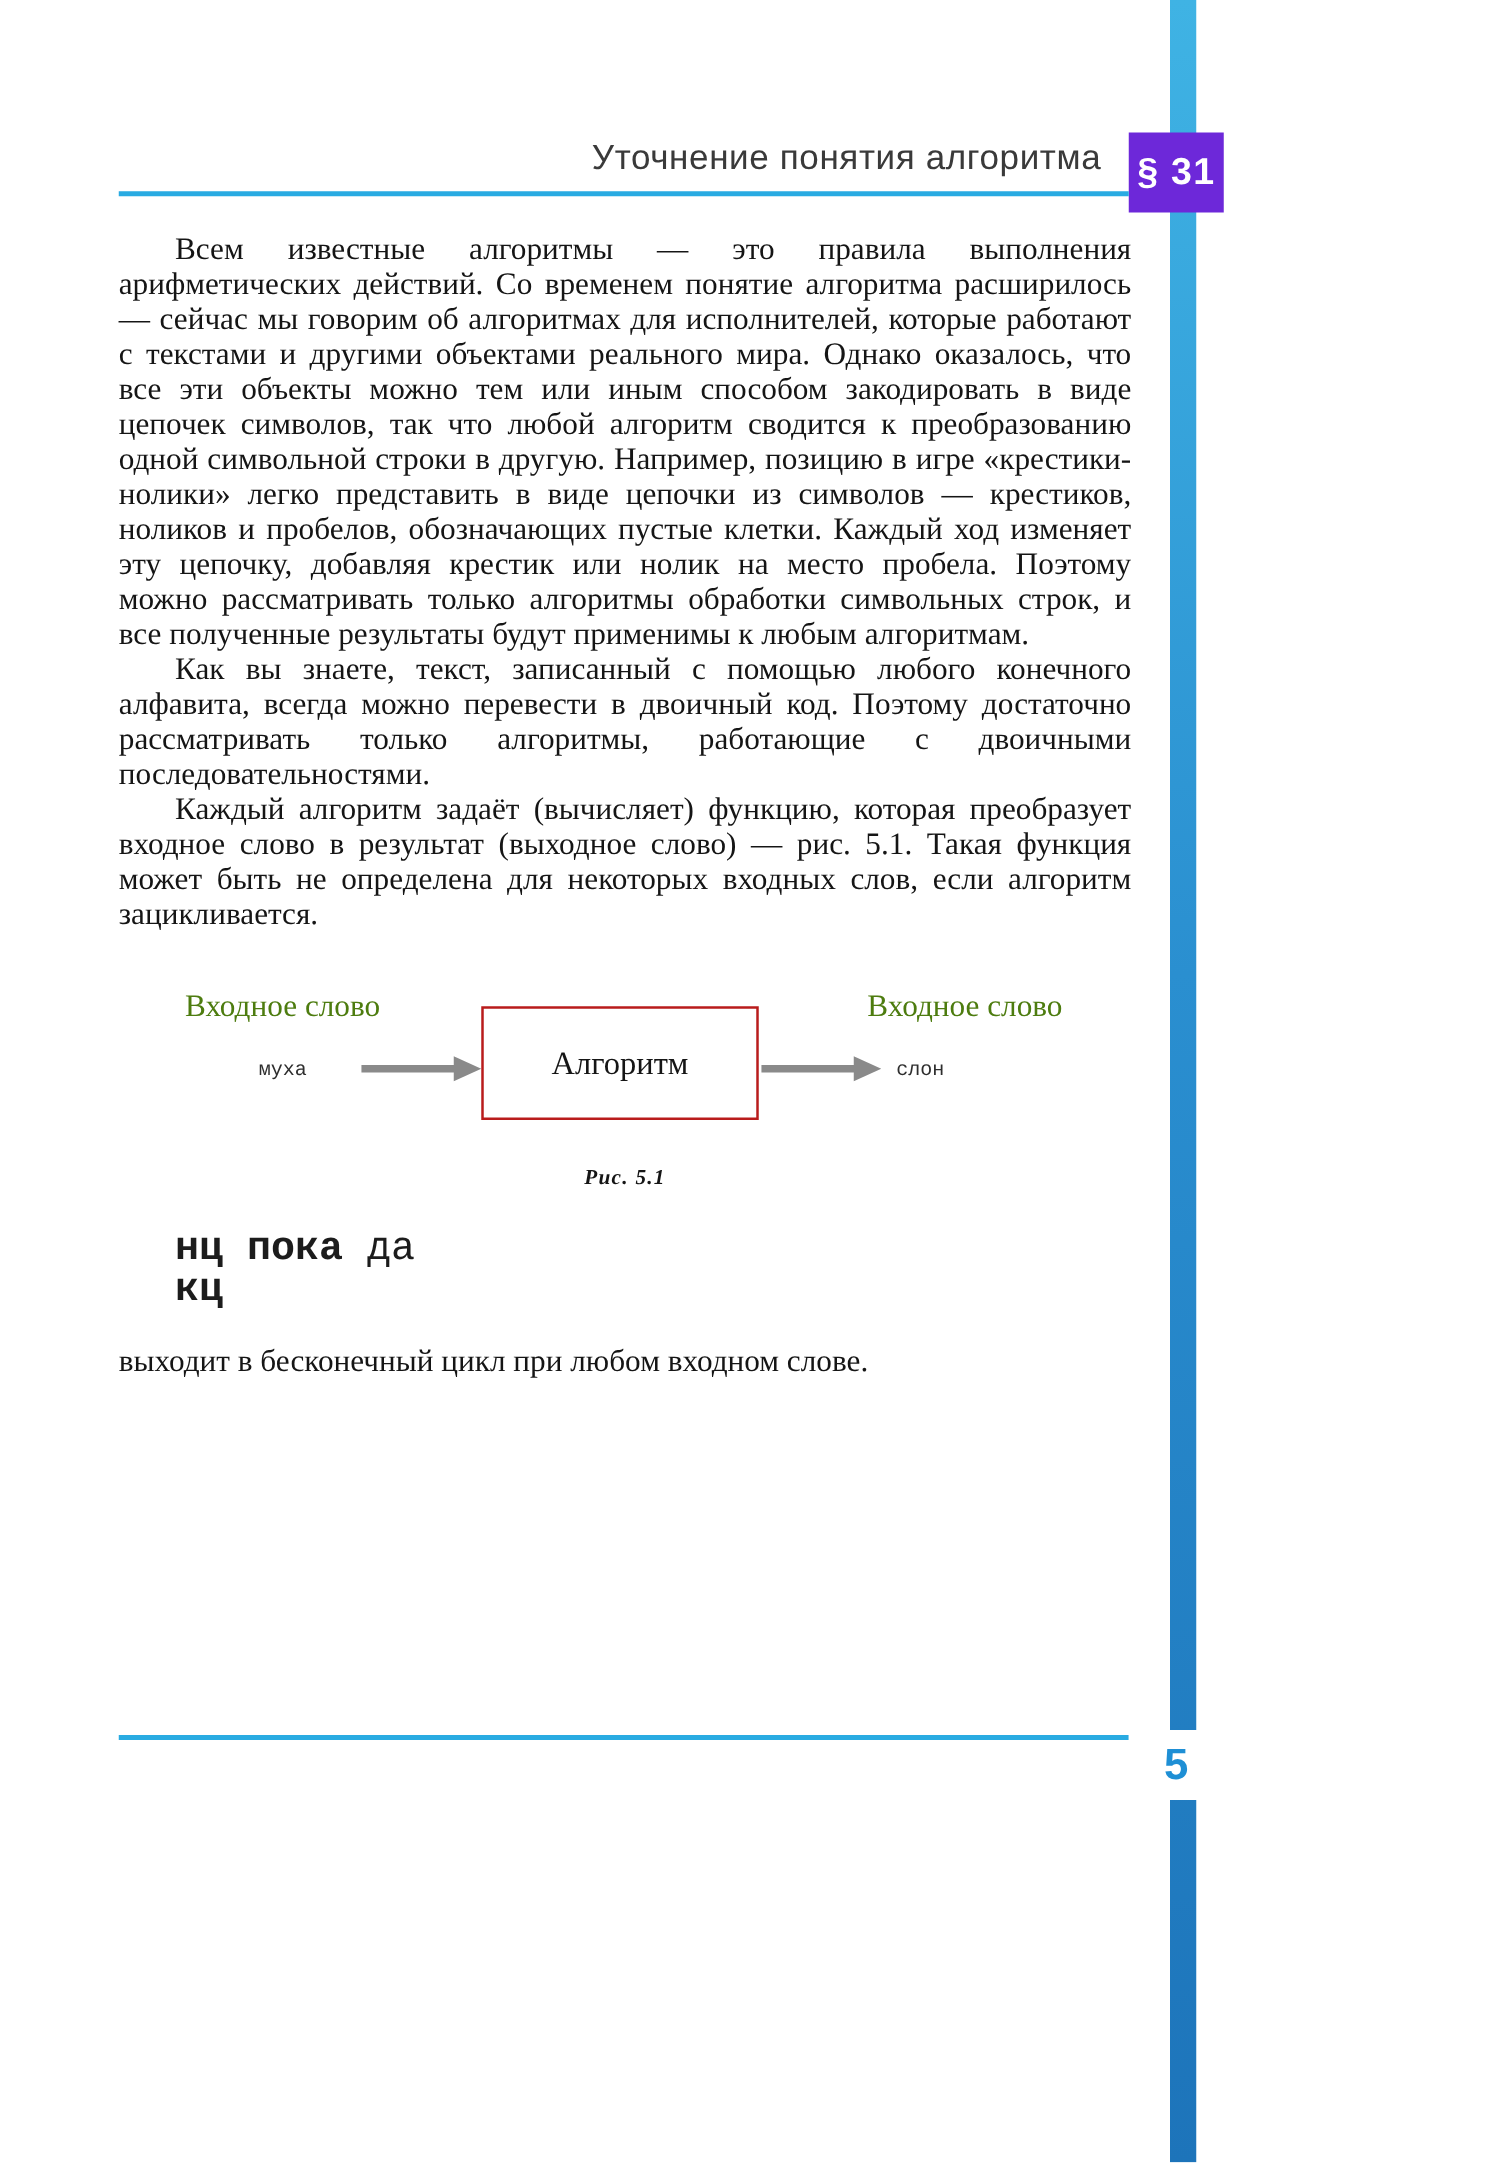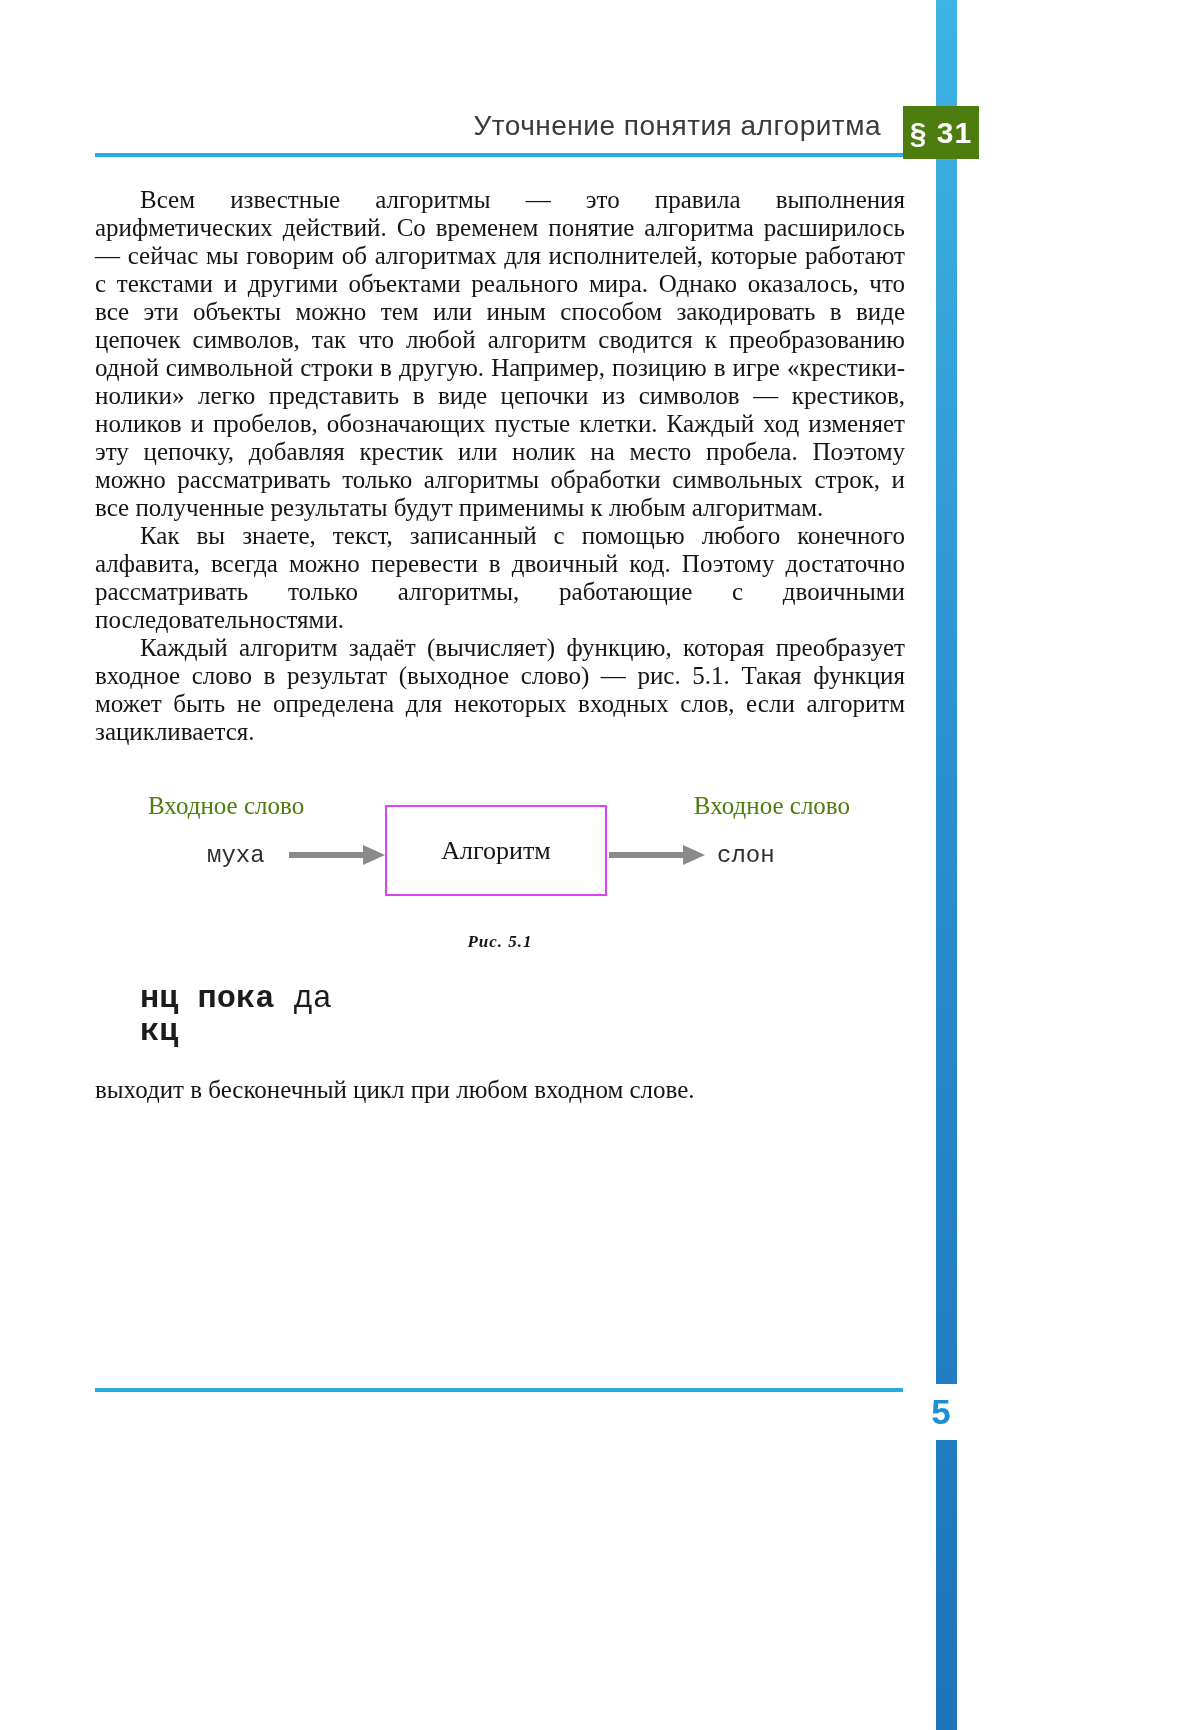--- a/index.html
+++ b/index.html
@@ -14,22 +14,22 @@
 
   
   .band {
     position:absolute; left:936px; top:0; width:21px; height:1730px;
     background:linear-gradient(180deg,#3fb3e4 0%, #2a8fd0 45%, #1d74ba 100%);
     z-index:1;
   }
 
   
   .section-tab {
-    position:absolute; left:903px; top:106px; width:76px; height:53px;
-    background:#4d7c0f; color:#ffffff;
+    position:absolute; left:903px; top:106px; width:76px; height:64px;
+    background:#6d28d9; color:#ffffff;
     font-family:"Liberation Sans", sans-serif; font-weight:bold; font-size:30px;
     display:flex; align-items:center; justify-content:center;
     z-index:2; letter-spacing:1px;
   }
 
   
   .page-header { position:absolute; left:95px; top:0; width:808px; z-index:2; }
   .header-title {
     margin-top:110px;
     text-align:right; padding-right:22px; padding-bottom:11px;
@@ -47,30 +47,30 @@
   .indent { text-indent:45px; }
   .para b { font-weight:bold; }
 
   
   .figure { position:relative; height:106px; margin-top:46px; }
   .fig-label { position:absolute; top:0; font-size:25px; color:#4d7c0f; }
   .fig-label-in  { left:53px; }
   .fig-label-out { right:55px; }
   .fig-word {
     position:absolute; top:50px;
-    font-family:"Liberation Mono", monospace; font-size:24px; color:#2e2e2e;
+    font-family:"Liberation Mono", monospace; font-size:16px; color:#2e2e2e;
   }
   .fig-word-in  { left:112px; }
   .fig-word-out { left:622px; }
   .arrow { position:absolute; top:52px; }
   .arrow-1 { left:194px; }
   .arrow-2 { left:514px; }
   .algo-box {
     position:absolute; left:290px; top:13px; width:222px; height:91px;
-    border:2px solid #d946ef; background:#fff;
+    border:2px solid #b91c1c; background:#fff;
     display:flex; align-items:center; justify-content:center;
     font-size:26px;
   }
   .fig-caption {
     margin-top:30px; text-align:center;
     font-weight:bold; font-size:17px; letter-spacing:1px;font-style:italic;
   }
 
   .p5 { margin-top:72px; }
   .code {

